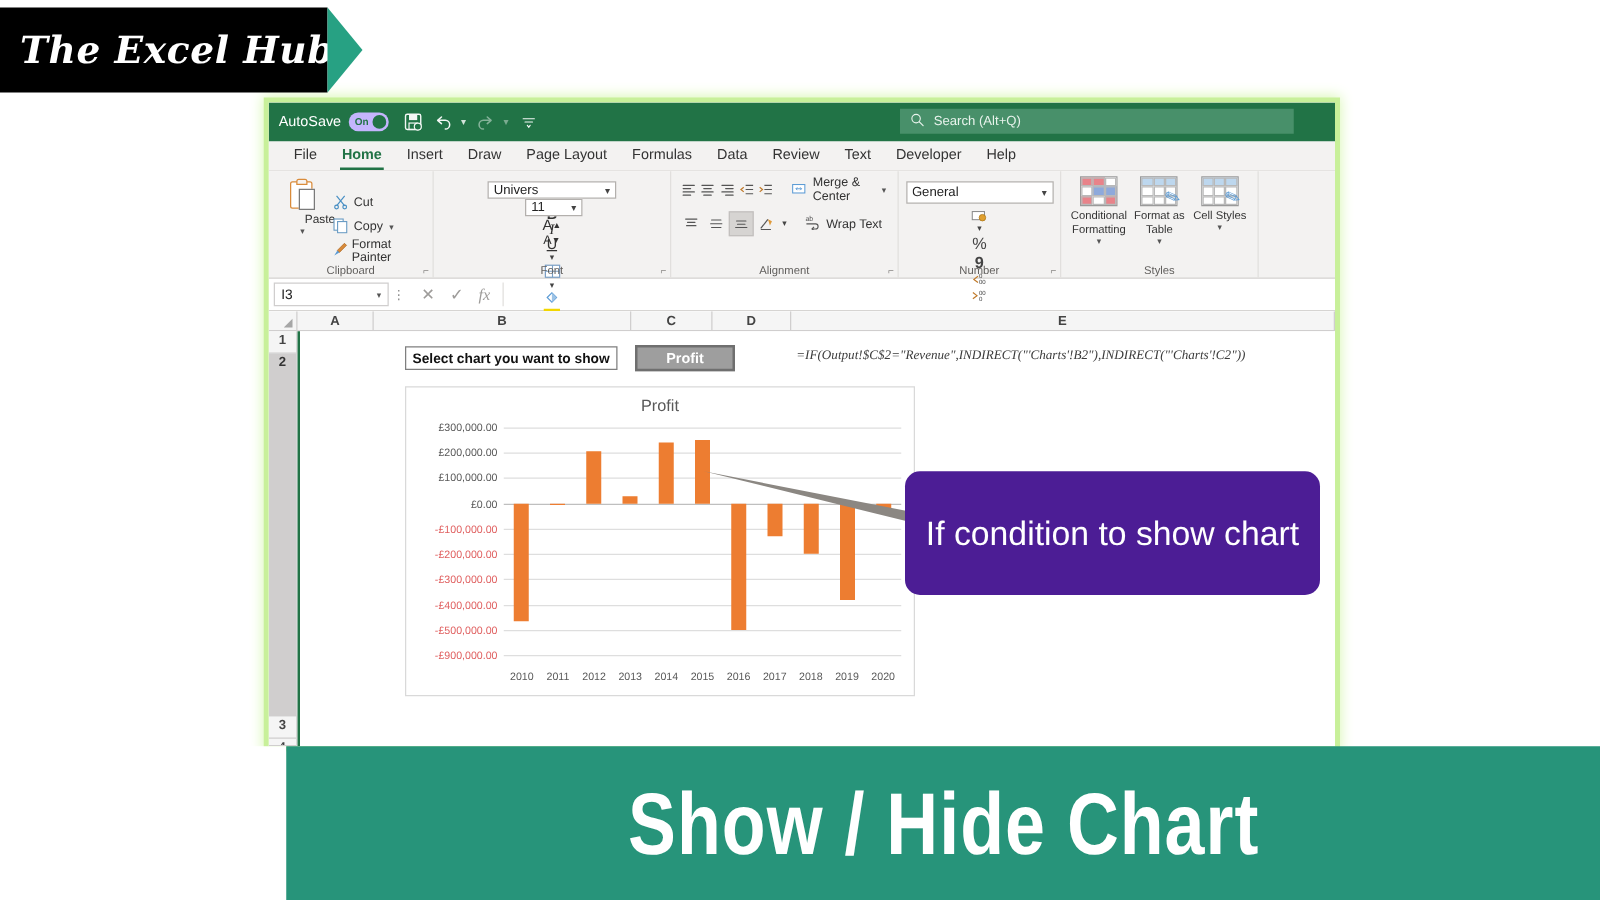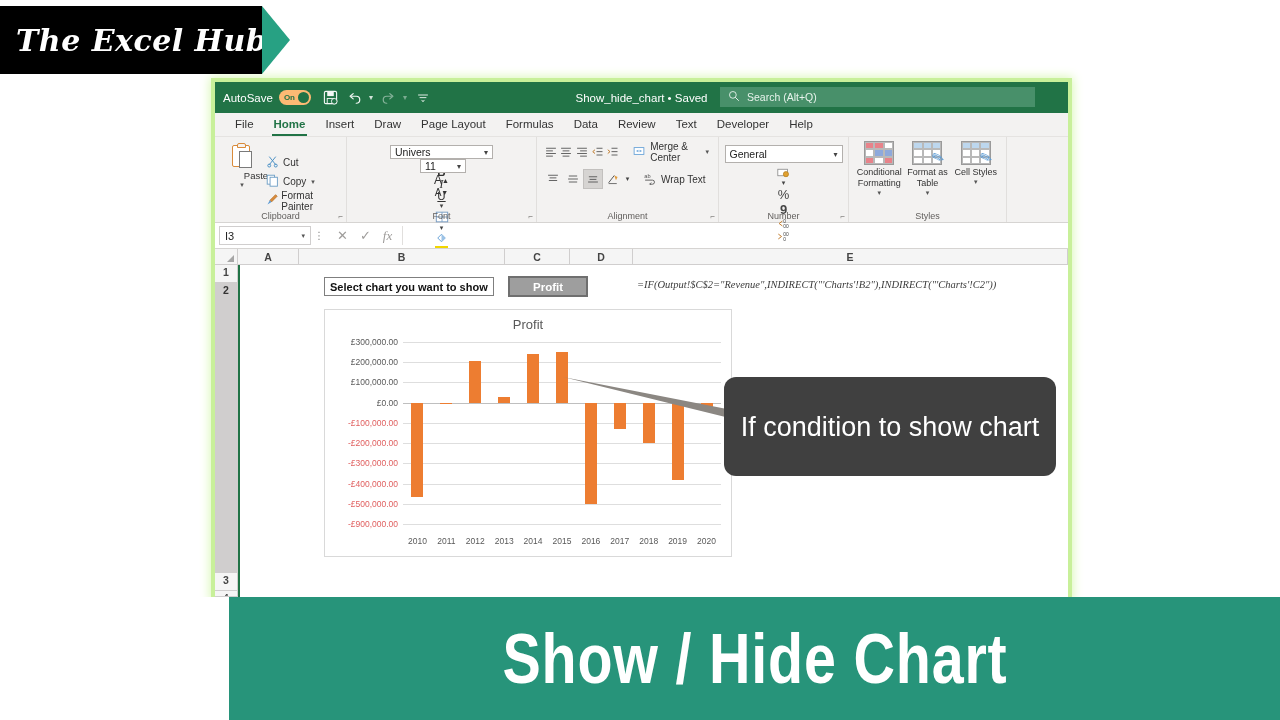--- a/index.html
+++ b/index.html
@@ -48,21 +48,21 @@
   
   .titlebar {
     height:31px; background:#217346;
     display:flex; align-items:center;
     color:#ffffff; font-size:11.5px;
     padding:0 8px; position:relative;
   }
   .autosave-label { margin-right:6px; }
   .toggle {
     width:32px; height:15px; border-radius:8px;
-    background:#fdba74; position:relative;
+    background:#c4b5fd; position:relative;
     display:flex; align-items:center;
     margin-right:10px;
   }
   .toggle .t-txt {
     font-size:8px; color:#217346; position:absolute; left:5px; font-weight:bold;
   }
   .toggle .knob {
     width:11px; height:11px; border-radius:50%;
     background:#217346; position:absolute; right:2px;
   }
@@ -260,21 +260,21 @@
   .bar { position:absolute; left:50%; transform:translateX(-50%);
          width:12px; background:#ed7d31; }
   .xaxis { position:absolute; left:78px; right:10px; bottom:10px;
            display:flex; font-size:8.5px; color:#595959; }
   .xlab { flex:1; text-align:center; }
 
   
   .callout {
     position:absolute; left:724px; top:377px;
     width:332px; height:99px;
-    background:#404040; border-radius:12px;
+    background:#4c1d95; border-radius:12px;
     display:flex; align-items:center; justify-content:center;
     text-align:center; color:#ffffff; font-size:27px; line-height:34px;
     z-index:20;
   }
   .callout-tail { position:absolute; left:0; top:0; width:100%; height:100%;
                   z-index:19; pointer-events:none; }
 
   
   .bottom-banner {
     position:absolute; left:229px; top:597px; right:0; bottom:0;
@@ -326,21 +326,20 @@
           <path d="M9.5 3 L13 6 L9.5 9" fill="none" stroke="#fff" stroke-width="1.4" stroke-linecap="round" stroke-linejoin="round"></path>
         </svg>
     </span>
     <span class="qat-caret" style="opacity:.4">▾</span>
     <span class="qat-icon">
       <svg width="14" height="12" viewBox="0 0 16 16">
           <path d="M2 4 H14 M4 7.5 H12 M6.5 11 L8 13 L9.5 11" stroke="#fff" stroke-width="1.2" fill="none" stroke-linecap="round"></path>
         </svg>
     </span>
 
-    <span class="doc-title">Show_hide_chart • Saved</span>
 
     <div class="searchbox">
       <span class="search-glyph">
         <svg width="12" height="12" viewBox="0 0 16 16">
             <circle cx="6.5" cy="6.5" r="4.5" fill="none" stroke="#e8f3ec" stroke-width="1.2"></circle>
             <path d="M10 10 L14 14" stroke="#e8f3ec" stroke-width="1.3" stroke-linecap="round"></path>
           </svg>
       </span>
       <span>Search (Alt+Q)</span>
     </div>

